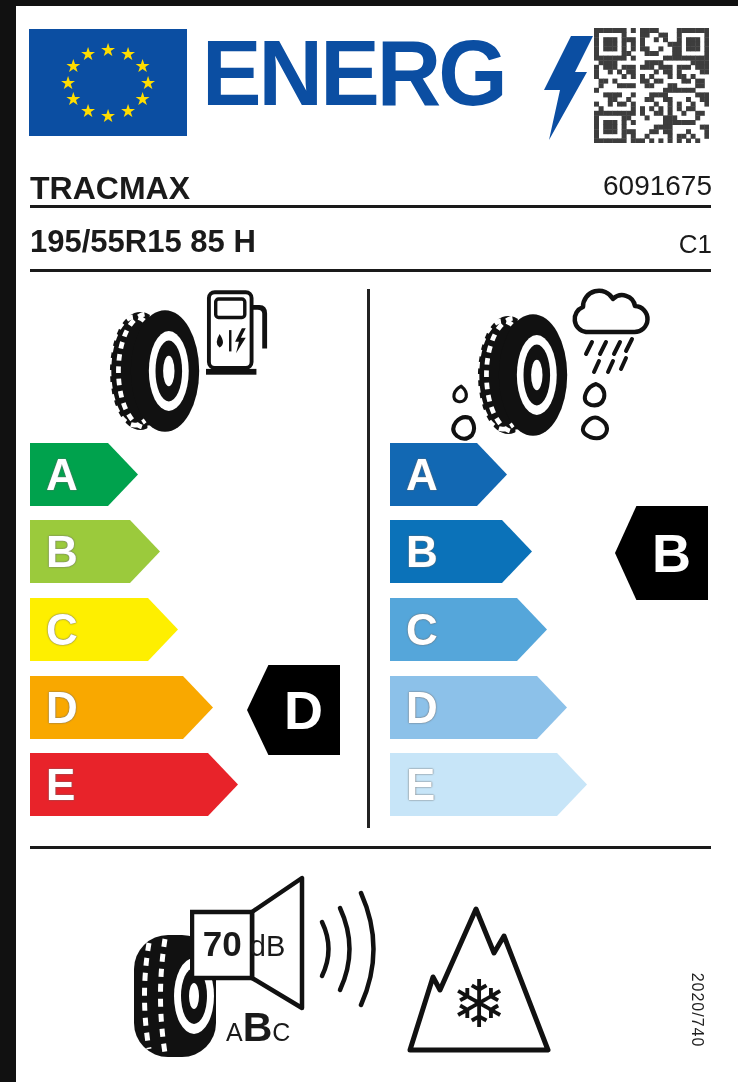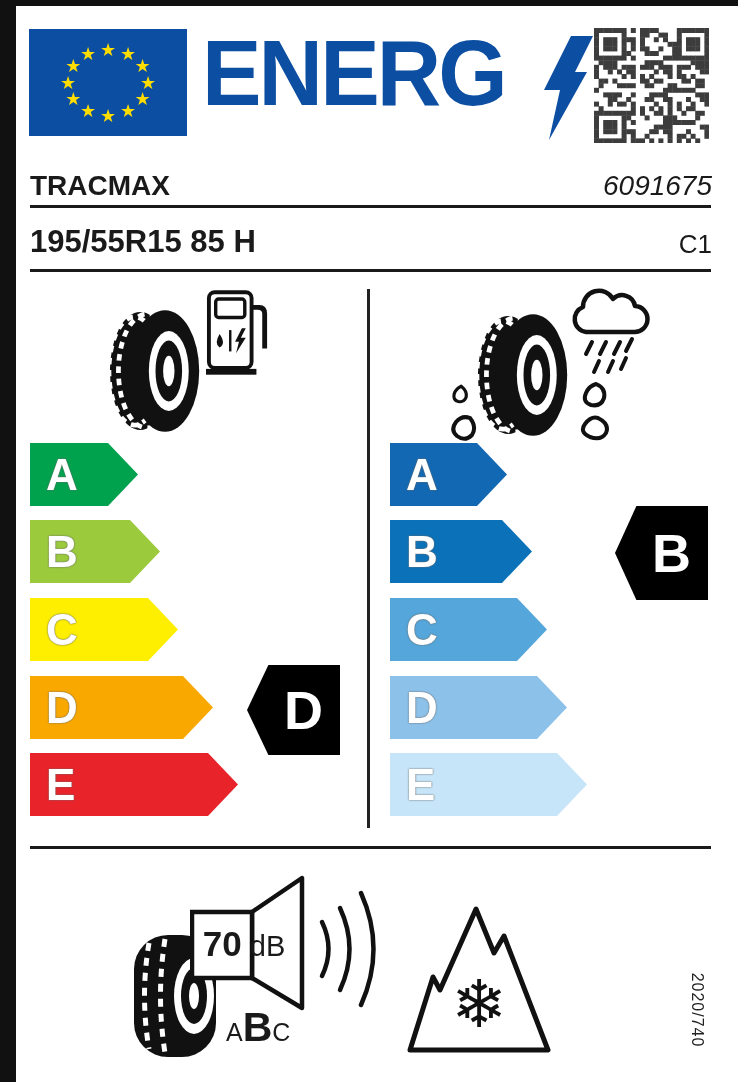--- a/index.html
+++ b/index.html
@@ -8,22 +8,22 @@
     font-family:"Liberation Sans","DejaVu Sans",sans-serif;color:#1a1a1a;
   }
   .abs{position:absolute;}
   
   #frame-left{left:0;top:0;width:16px;height:1082px;background:#111;}
   #frame-top{left:0;top:0;width:738px;height:6px;background:#111;}
   
   #energ-word{left:202px;top:24px;font-size:92px;line-height:98px;font-weight:800;
     color:#0b4ea2;letter-spacing:-3px;transform:scaleX(.97);transform-origin:left;}
   
-  #brand{left:30px;top:170px;font-size:28px;font-weight:700;}
-  #article-number{right:26px;top:170px;font-size:28px;font-style:italic;}
+  #brand{left:30px;top:170px;font-size:32px;font-weight:700;}
+  #article-number{right:26px;top:170px;font-size:28px;}
   #rule-1{left:30px;top:205px;width:681px;height:3px;background:#1a1a1a;}
   #tyre-size{left:30px;top:224px;font-size:31px;font-weight:bold;}
   #tyre-class{right:26px;top:229px;font-size:26px;}
   #rule-2{left:30px;top:269px;width:681px;height:3px;background:#1a1a1a;}
   #col-divider{left:367px;top:289px;width:3px;height:539px;background:#222;}
   #rule-3{left:30px;top:846px;width:681px;height:3px;background:#1a1a1a;}
   
   .arrow{position:absolute;height:63px;display:flex;align-items:center;
     padding-left:16px;box-sizing:border-box;color:#fff;font-weight:700;font-size:44px;
     clip-path:polygon(0 0,calc(100% - 30px) 0,100% 50%,calc(100% - 30px) 100%,0 100%);

